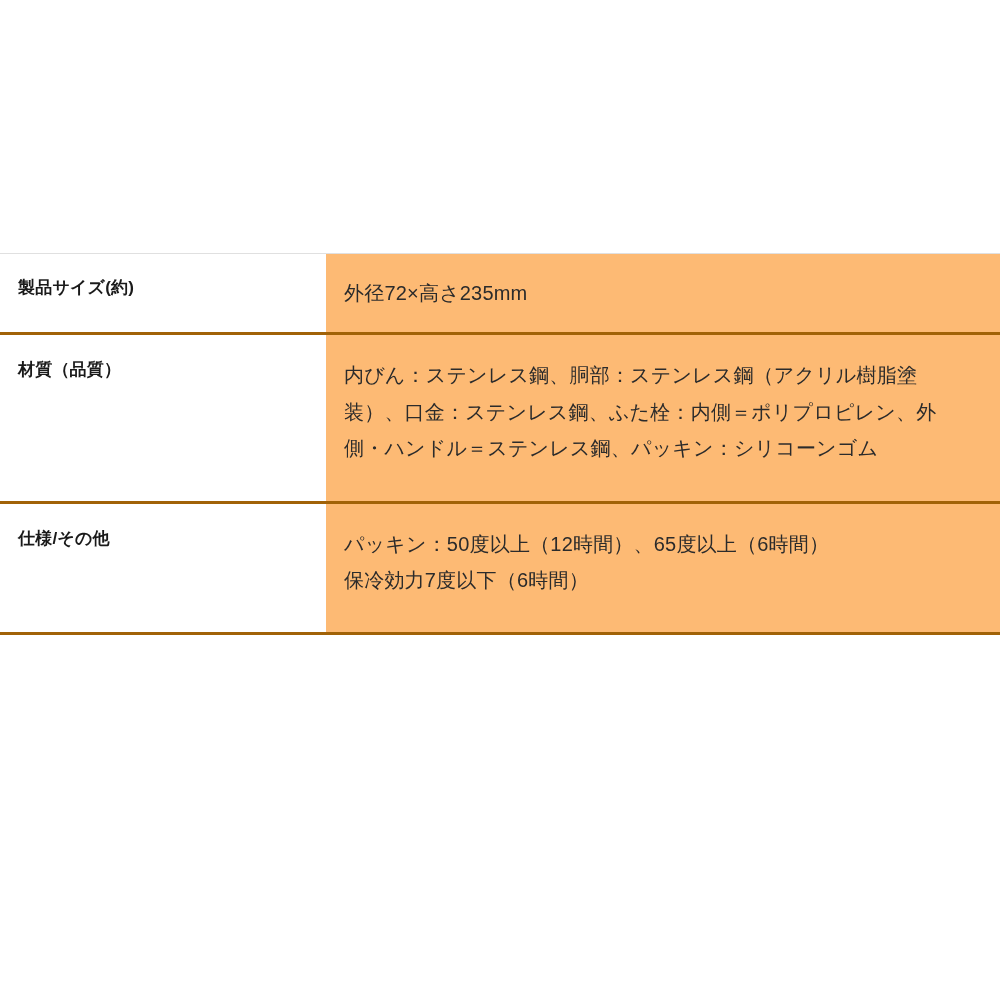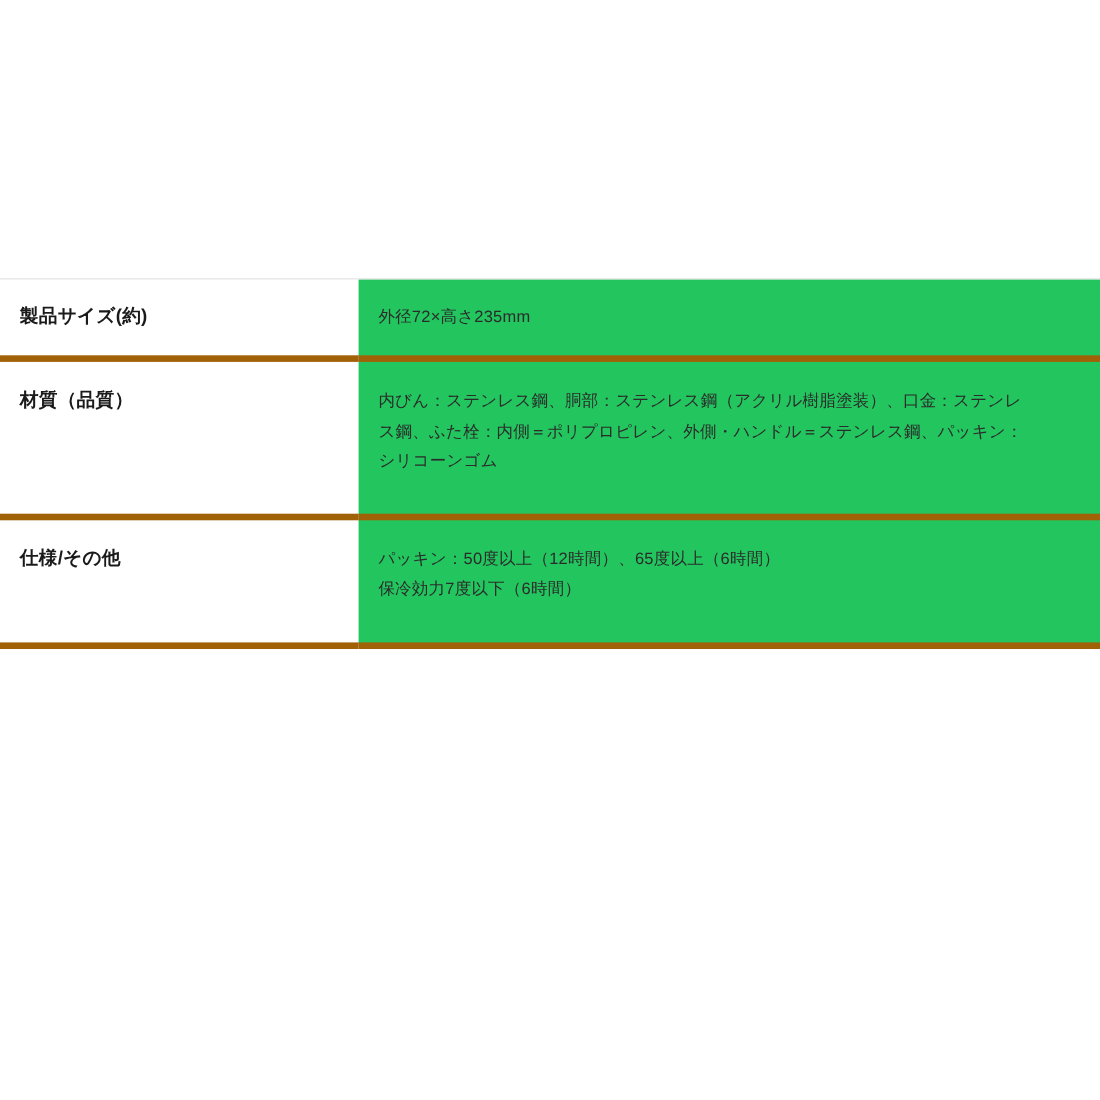--- a/index.html
+++ b/index.html
@@ -22,45 +22,45 @@
   }
   .spec-table {
     position: absolute;
     top: 253px;
     left: 0;
     width: 1000px;
     border-collapse: collapse;
     table-layout: fixed;
   }
   .spec-table tr {
-    border-bottom: 6px solid #a16207;
+    border-bottom: 3px solid #a16207;
   }
   .spec-table tr:first-child {
     border-top: 1px solid #e0e0e0;
   }
   .spec-table th {
     width: 296px;
     text-align: left;
     vertical-align: top;
     font-weight: bold;
     font-size: 17px;
     line-height: 1.55;
     color: #1a1a1a;
     padding: 21px 12px 21px 18px;
     background: #ffffff;
     letter-spacing: 0.2px;
   }
   .spec-table td {
     vertical-align: top;
     font-weight: normal;
-    font-size: 15px;
+    font-size: 20px;
     line-height: 1.82;
     color: #2b2b2b;
     padding: 21px 60px 21px 18px;
-    background: #22c55e;
+    background: #fdba74;
     letter-spacing: 0.2px;
   }
   .row-tall th, .row-tall td {
     padding-top: 22px;
     padding-bottom: 34px;
   }
   .val-line {
     display: block;
   }
 </style>

